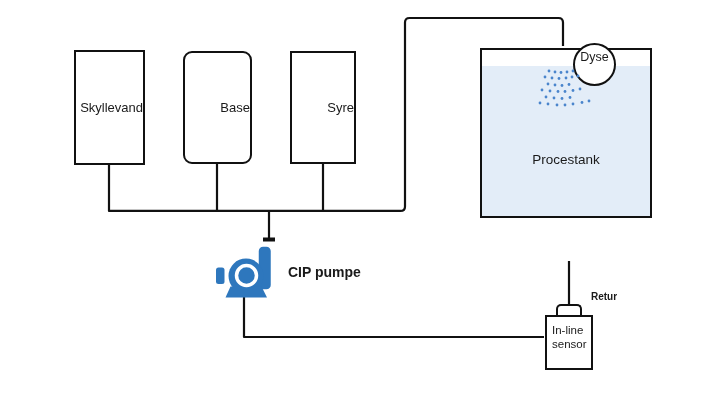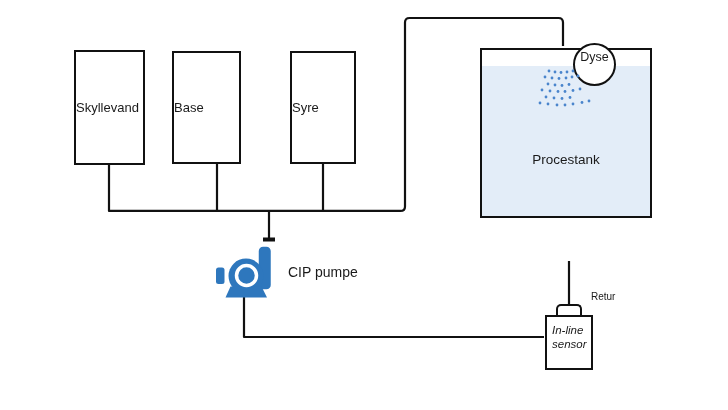--- a/index.html
+++ b/index.html
@@ -15,21 +15,21 @@
     font-family:"Liberation Sans", sans-serif;color:var(--text);
   }
   .layer{position:absolute;left:0;top:0;width:728px;height:410px;}
   .layer.lines{z-index:0;}
   .layer.art{z-index:5;pointer-events:none;}
   .box{
     position:absolute;box-sizing:border-box;border:2.3px solid var(--line);
     background:#ffffff;z-index:1;
   }
   .tank-label{
-    display:flex;align-items:center;justify-content:flex-start;
+    display:flex;align-items:center;justify-content:flex-end;
     font-size:13px;line-height:15px;text-align:center;
   }
   .process-tank{border-width:2.5px;}
   .liquid{
     position:absolute;left:0;right:0;bottom:0;height:150px;
     background:var(--liquid-fill);
   }
   .process-label{
     position:absolute;left:0;top:102px;width:100%;text-align:center;
     font-size:13.5px;
@@ -37,28 +37,28 @@
   .dyse{
     position:absolute;left:541px;top:43px;width:43px;height:43px;
     box-sizing:border-box;border:2.5px solid var(--line);border-radius:50%;
     background:#ffffff;z-index:2;
     display:flex;justify-content:center;align-items:flex-start;
     font-size:12.5px;padding-top:5px;margin-left:32px;
   }
   .sensor{
     position:absolute;left:545px;top:315px;width:48px;height:55px;
     box-sizing:border-box;border:2px solid var(--line);background:#fff;z-index:2;
-    font-size:11.5px;line-height:14px;padding:6px 0 0 5px;font-style:italic;
+    font-size:11.5px;line-height:14px;padding:6px 0 0 5px;
   }
   .sensor-cap{
     position:absolute;left:556px;top:304px;width:26px;height:14px;
     box-sizing:border-box;border:2px solid var(--line);border-bottom:none;
     border-radius:5px 5px 0 0;background:#fff;z-index:1;
   }
-  .float-label{position:absolute;z-index:3;white-space:nowrap;}
+  .float-label{position:absolute;z-index:3;white-space:nowrap;font-weight:bold;}
   .pump-label{left:288px;top:264px;font-size:14px;}
   .retur-label{left:591px;top:291px;font-size:10px;}
 </style>
 </head>
 <body>
 
 <div class="stage">
 
   <svg class="layer lines" viewBox="0 0 728 410" fill="none">
 
@@ -72,21 +72,21 @@
     <rect x="263" y="237.5" width="12" height="4" fill="var(--line,#111)"></rect>
 
     <path d="M244 297 V337 H544" stroke="var(--line,#111)" stroke-width="2.2" stroke-linejoin="round"></path>
 
     <path d="M569 261 V305" stroke="var(--line,#111)" stroke-width="2.2"></path>
   </svg>
 
   <div class="box tank-label" style="left:74px;top:50px;width:71px;height:115px;">
     <span>Skyllevand</span>
   </div>
-  <div class="box tank-label" style="left:172px;top:51px;width:69px;height:113px;">
+  <div class="box tank-label" style="left:183px;top:51px;width:69px;height:113px;border-radius:9px;">
     <span>Base</span>
   </div>
   <div class="box tank-label" style="left:290px;top:51px;width:66px;height:113px;">
     <span>Syre</span>
   </div>
 
   <div class="box process-tank" style="left:480px;top:48px;width:172px;height:170px;">
     <div class="liquid"></div>
     <div class="process-label">Procestank</div>
   </div>

